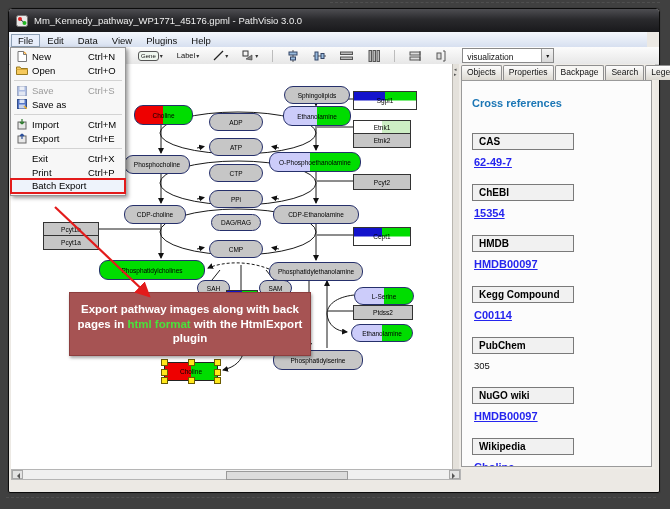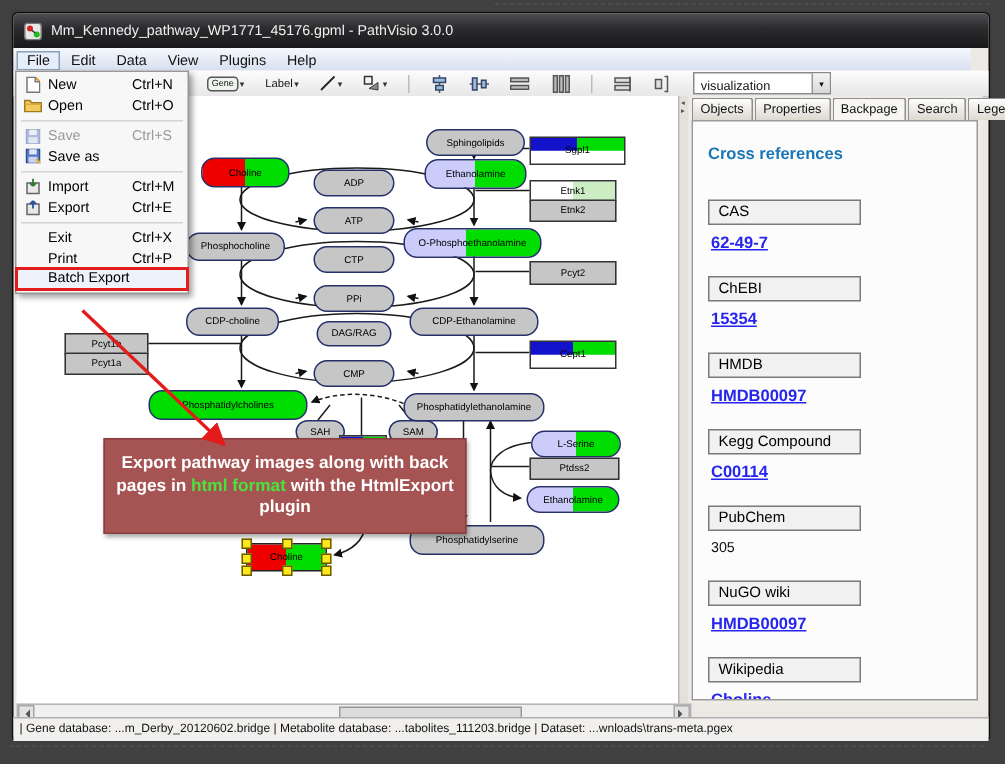--- a/index.html
+++ b/index.html
@@ -59,21 +59,21 @@
     border-left:1px solid #b9b6b0;border-right:1px solid #b9b6b0;}
   .split-arrows{position:absolute;left:1px;top:3px;font-size:5px;color:#555;line-height:5px;}
   .sidepanel{position:absolute;left:450px;top:55px;width:196px;height:405px;background:#efece7;}
   .tabs{display:flex;padding:1px 0 0 2px;height:15px;font-size:8.5px;color:#111;}
   .tab{border:1px solid #8f8f8f;border-bottom:none;background:linear-gradient(#fdfdfd,#dcd9d1);
     padding:1px 5px 0;margin-right:1px;border-radius:2px 2px 0 0;white-space:nowrap;}
   .tab.active{background:#f7f6f3;position:relative;z-index:2;}
   .panelbody{position:absolute;left:2px;right:3px;top:16px;bottom:2px;border:1px solid #9a9a9a;
     background:#fcfcfc;padding:10px 8px 0 10px;overflow:hidden;}
   .xref-h{color:#1b76b5;font-weight:bold;font-size:11px;margin:6px 0 24px;}
-  .sec-t{border:1px solid #7a7a7a;background:#f1f1f1;font-weight:normal;font-size:10px;
+  .sec-t{border:1px solid #7a7a7a;background:#f1f1f1;font-weight:bold;font-size:10px;
     padding:2px 6px;width:fit-content;min-width:88px;}
   .sec-v{font-size:11px;font-weight:bold;color:#2525ee;text-decoration:underline;
     margin:6px 0 16px 2px;width:fit-content;cursor:pointer;}
   .sec-v.plain{color:#111;text-decoration:none;font-weight:normal;font-size:9.5px;}
   
   .hscroll{position:absolute;left:2px;top:460px;width:448px;height:9px;background:#f0f0f0;
     border:1px solid #b5b5b5;display:flex;align-items:center;}
   .sbtn{width:9px;height:7px;background:#e3e3e3;border:1px solid #a8a8a8;position:relative;}
   .sbtn i{position:absolute;top:1.5px;border:3px solid transparent;}
   .sbtn.l i{left:1px;border-right-color:#555;}
@@ -332,23 +332,20 @@
     <div class="hscroll">
       <span class="sbtn l">
           <i></i>
         </span>
       <span class="sthumb"></span>
       <span class="sbtn r" style="margin-left:auto;">
           <i></i>
         </span>
     </div>
 
-    <div class="statusbar">
-      <span>| Gene database: ...m_Derby_20120602.bridge | Metabolite database: ...tabolites_111203.bridge | Dataset: ...wnloads\trans-meta.pgex</span>
-    </div>
 
     <div class="filemenu">
       <div class="mi">
         <span class="mic">
             <svg width="10" height="11" viewBox="0 0 10 11">
               <path d="M1,0.5 H6.5 L9.5,3.5 V10.5 H1 Z" fill="#fff" stroke="#777"></path>
               <path d="M6.5,0.5 V3.5 H9.5" fill="none" stroke="#777"></path>
               <path d="M7,1 L9,3" stroke="#e9a23b" stroke-width="1.4"></path>
             </svg>
           </span>

